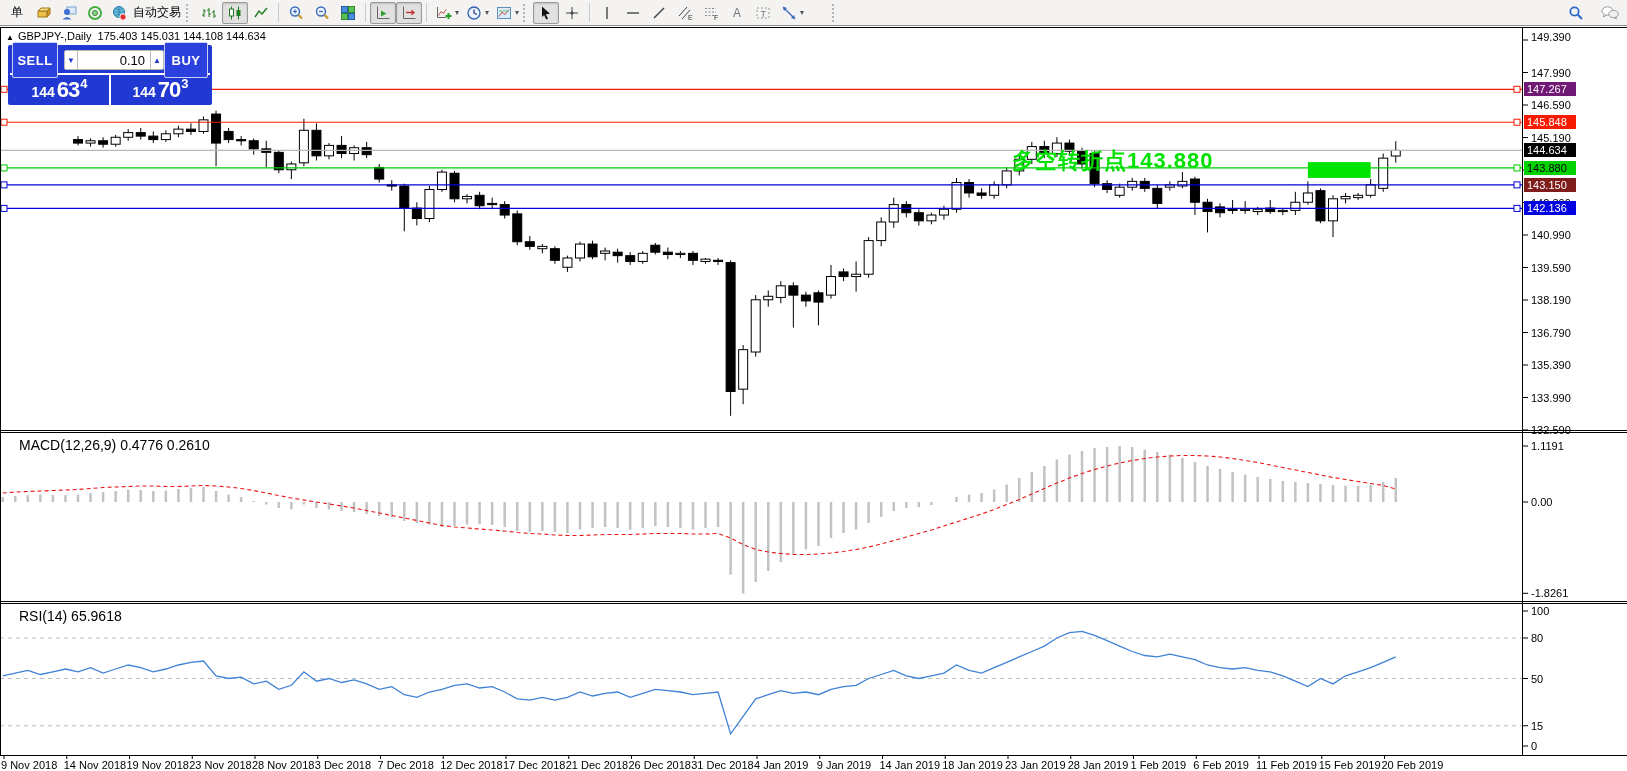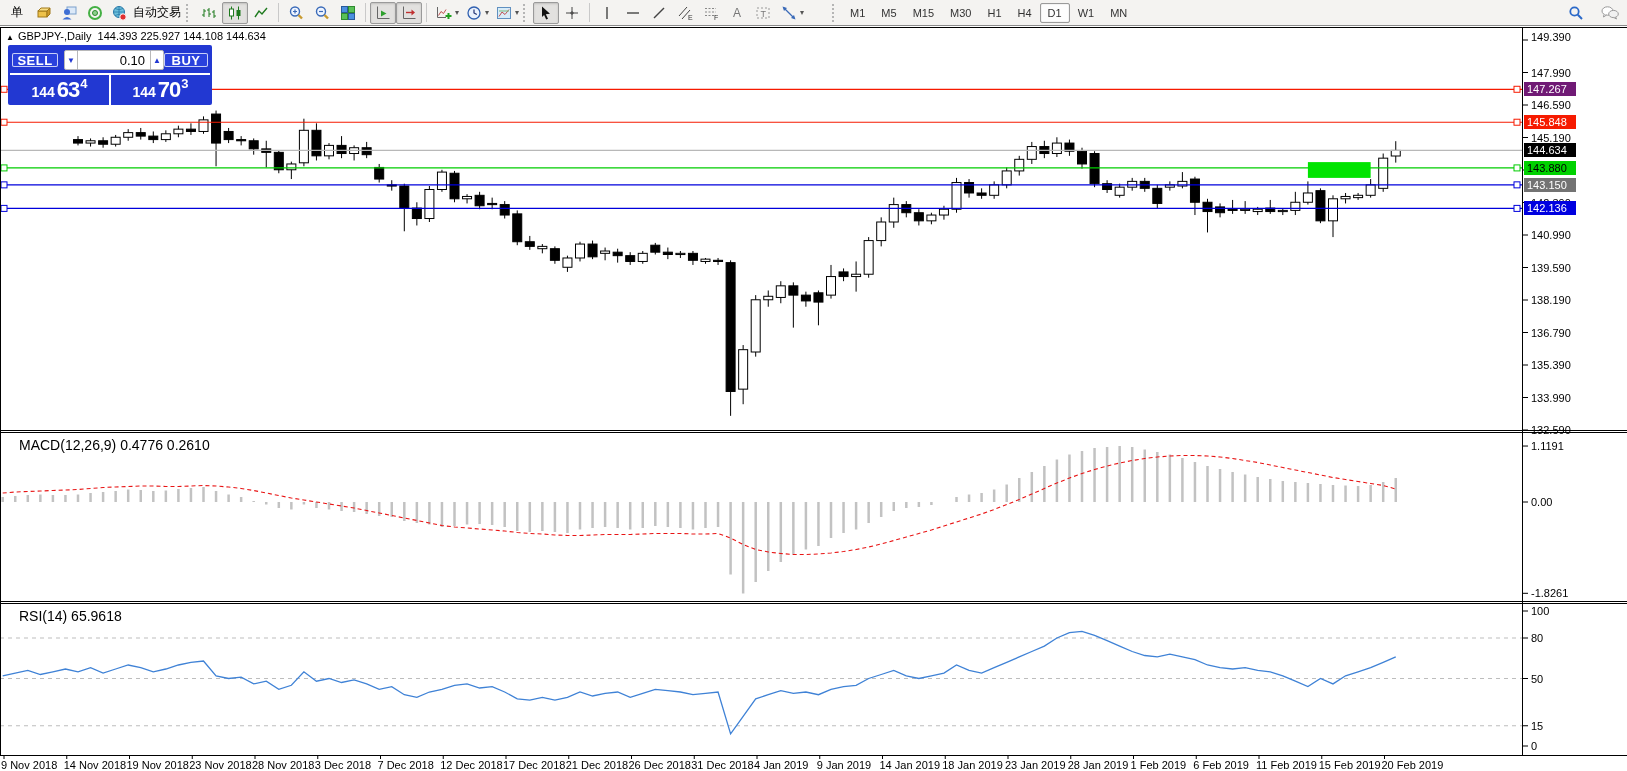--- a/index.html
+++ b/index.html
@@ -35,21 +35,21 @@
   .indlabel { position:absolute; left:19px; font-size:14px; color:#000; z-index:3; }
 
   
   #annotation { position:absolute; left:1012px; top:119px; z-index:6;
     font-size:22px; font-weight:bold; letter-spacing:1px; }
 
   
   #tradepanel { position:absolute; left:8px; top:18px; width:204px; height:60px;
     background:#2238d2; z-index:7; border-radius:2px; padding:2px; }
   #tp-top { display:flex; align-items:center; height:26px; }
-  .tp-btn { height:14px; display:flex; align-items:center; justify-content:center;
+  .tp-btn { height:36px; display:flex; align-items:center; justify-content:center;
     color:#fff; font-size:13px; font-weight:bold; letter-spacing:.5px;
     border:1px solid rgba(255,255,255,.75); border-radius:2px; background:#2a41dd; }
   #sell-btn { width:46px; margin-left:2px; }
   #buy-btn { width:44px; margin-left:auto; margin-right:2px; }
   .spin { width:14px; height:20px; background:#fff; border:1px solid #b8b8b8;
     display:flex; align-items:center; justify-content:center;
     color:#2238d2; font-size:8px; }
   #vol-down { margin-left:6px; border-radius:2px 0 0 2px; }
   #vol-input { width:72px; height:20px; background:#fff; color:#000; font-size:13px;
     text-align:right; padding:2px 5px; border-top:1px solid #b8b8b8; border-bottom:1px solid #b8b8b8; }
@@ -249,31 +249,20 @@
       <svg width="16" height="16">
           <path d="M3 3 L8 8 M8 8 L13 13" stroke="#3a6ab8" stroke-width="1.3"></path>
           <polygon points="1.5,1.5 6,3 3,6" fill="#3a6ab8"></polygon>
           <polygon points="14.5,14.5 10,13 13,10" fill="#3a6ab8"></polygon>
         </svg>
     </div>
     <span class="dd">▾</span>
 
     <div class="grip" style="margin-left:26px"></div>
 
-    <div id="timeframes" style="display:flex;align-items:center;">
-        <div class="tf-btn">M1</div>
-        <div class="tf-btn">M5</div>
-        <div class="tf-btn">M15</div>
-        <div class="tf-btn">M30</div>
-        <div class="tf-btn">H1</div>
-        <div class="tf-btn">H4</div>
-        <div class="tf-btn active">D1</div>
-        <div class="tf-btn">W1</div>
-        <div class="tf-btn">MN</div>
-      </div>
 
     <div id="tb-right">
       <div class="tb-btn">
         <svg width="16" height="16">
             <circle cx="6.5" cy="6.5" r="4.2" fill="none" stroke="#2a68c8" stroke-width="1.8"></circle>
             <line x1="9.8" y1="9.8" x2="14" y2="14" stroke="#2a68c8" stroke-width="2"></line>
           </svg>
       </div>
       <div class="tb-btn" style="margin-left:8px">
         <svg width="18" height="16">
@@ -682,21 +671,21 @@
         <line x1="1008" y1="728" x2="1008" y2="732" stroke="#000"></line>
         <line x1="1070.75" y1="728" x2="1070.75" y2="732" stroke="#000"></line>
         <line x1="1133.5" y1="728" x2="1133.5" y2="732" stroke="#000"></line>
         <line x1="1196.25" y1="728" x2="1196.25" y2="732" stroke="#000"></line>
         <line x1="1259" y1="728" x2="1259" y2="732" stroke="#000"></line>
         <line x1="1321.75" y1="728" x2="1321.75" y2="732" stroke="#000"></line>
         <line x1="1384.5" y1="728" x2="1384.5" y2="732" stroke="#000"></line>
       </svg>
 
     <div id="chart-title">
-      <span class="tri">▲</span><span>GBPJPY-,Daily</span>&nbsp;&nbsp;<span>144.393 225.927 144.108 144.634</span>
+      <span class="tri">▲</span><span>GBPJPY-,Daily</span>&nbsp;&nbsp;<span>175.403 145.031 144.108 144.634</span>
     </div>
 
     <div id="tradepanel">
       <div id="tp-top">
         <div class="tp-btn" id="sell-btn">
           <span>SELL</span>
         </div>
         <div class="spin" id="vol-down">▼</div>
         <div id="vol-input">0.10</div>
         <div class="spin" id="vol-up">▲</div>
@@ -711,20 +700,21 @@
           <span class="pp-sup">4</span>
         </div>
         <div class="tp-cell">
           <span class="pp-base">144</span>
           <span class="pp-big">70</span>
           <span class="pp-sup">3</span>
         </div>
       </div>
     </div>
 
+    <div id="annotation" style="color: rgb(0, 225, 0);">多空转折点143.880</div>
 
     <div class="indlabel" style="top:410px">MACD(12,26,9) 0.4776 0.2610</div>
     <div class="indlabel" style="top:581px">RSI(14) 65.9618</div>
 
     <div id="overlays">
         <div class="plabel" style="left: 1531px; top: 4px;">149.390</div>
         <div class="plabel" style="left: 1531px; top: 39.5px;">147.990</div>
         <div class="plabel" style="left: 1531px; top: 72px;">146.590</div>
         <div class="plabel" style="left: 1531px; top: 104.5px;">145.190</div>
         <div class="plabel" style="left: 1531px; top: 137px;">143.790</div>
@@ -733,21 +723,21 @@
         <div class="plabel" style="left: 1531px; top: 234.5px;">139.590</div>
         <div class="plabel" style="left: 1531px; top: 267px;">138.190</div>
         <div class="plabel" style="left: 1531px; top: 299.5px;">136.790</div>
         <div class="plabel" style="left: 1531px; top: 332px;">135.390</div>
         <div class="plabel" style="left: 1531px; top: 364.5px;">133.990</div>
         <div class="plabel" style="left: 1531px; top: 397px;">132.590</div>
         <div class="pbadge" style="top: 55.284px; background: #701a75; color: rgb(255, 255, 255);">147.267</div>
         <div class="pbadge" style="top: 88.2251px; background: rgb(246, 26, 0); color: rgb(255, 255, 255);">145.848</div>
         <div class="pbadge" style="top: 116.407px; background: rgb(0, 0, 0); color: rgb(255, 255, 255);">144.634</div>
         <div class="pbadge" style="top: 133.911px; background: rgb(0, 210, 0); color: rgb(0, 0, 0);">143.880</div>
-        <div class="pbadge" style="top: 150.857px; background: #737373; color: rgb(255, 255, 255);">143.150</div>
+        <div class="pbadge" style="top: 150.857px; background: #7f1d1d; color: rgb(255, 255, 255);">143.150</div>
         <div class="pbadge" style="top: 174.397px; background: rgb(0, 0, 224); color: rgb(255, 255, 255);">142.136</div>
         <div class="plabel" style="left: 1531px; top: 413.045px;">1.1191</div>
         <div class="plabel" style="left: 1531px; top: 469px;">0.00</div>
         <div class="plabel" style="left: 1531px; top: 560.305px;">-1.8261</div>
         <div class="plabel" style="left: 1531px; top: 578px;">100</div>
         <div class="plabel" style="left: 1531px; top: 605px;">80</div>
         <div class="plabel" style="left: 1531px; top: 645.5px;">50</div>
         <div class="plabel" style="left: 1531px; top: 692.75px;">15</div>
         <div class="plabel" style="left: 1531px; top: 713px;">0</div>
         <div class="dlabel" style="left: 1px; top: 732px;">9 Nov 2018</div>

